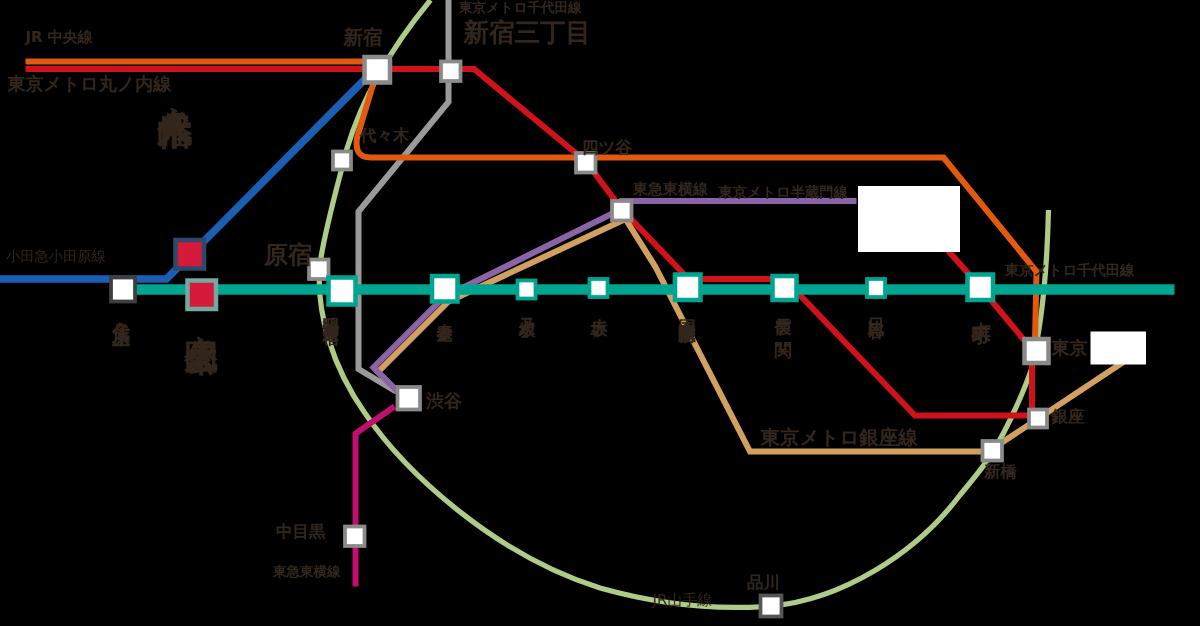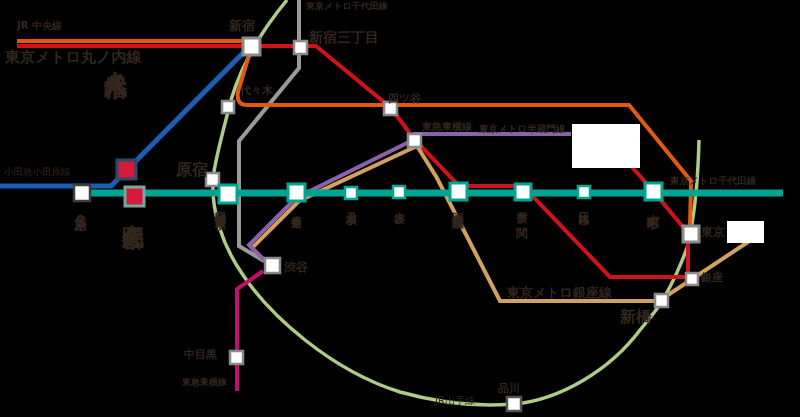--- a/index.html
+++ b/index.html
@@ -62,39 +62,39 @@
     <rect x="507" y="397" width="14" height="14" fill="#fff" stroke="#555555" stroke-width="2.5"></rect>
     <rect x="655" y="294" width="13" height="13" fill="#fff" stroke="#8a8a8a" stroke-width="2.5"></rect>
     <rect x="683" y="226" width="16" height="16" fill="#fff" stroke="#8a8a8a" stroke-width="3"></rect>
     <rect x="686" y="273" width="12" height="12" fill="#fff" stroke="#8a8a8a" stroke-width="2.5"></rect>
 
     <rect x="572" y="124" width="68" height="44" fill="#ffffff"></rect>
     <rect x="727" y="221" width="37" height="22" fill="#ffffff"></rect>
   </svg>
 
   <div class="lbl ln" style="left:17px;top:21px;font-size:10px;font-weight:bold">JR 中央線</div>
-  <div class="lbl ln" style="left:5px;top:50px;font-size:15px;font-weight:bold">東京メトロ丸ノ内線</div>
+  <div class="lbl ln" style="left:5px;top:50px;font-size:12px;font-weight:bold">東京メトロ丸ノ内線</div>
   <div class="lbl ln" style="left:306px;top:2px;font-size:9px;font-weight:bold">東京メトロ千代田線</div>
   <div class="lbl ln" style="left:4px;top:167px;font-size:9.5px;font-weight:normal">小田急小田原線</div>
   <div class="lbl ln" style="left:479px;top:124px;font-size:9.5px;font-weight:bold">東京メトロ半蔵門線</div>
   <div class="lbl ln" style="left:670px;top:176px;font-size:9.5px;font-weight:bold">東京メトロ千代田線</div>
   <div class="lbl ln" style="left:507px;top:286px;font-size:13px;font-weight:bold">東京メトロ銀座線</div>
   <div class="lbl ln" style="left:435px;top:396px;font-size:10px;font-weight:normal">JR山手線</div>
   <div class="lbl ln" style="left:182px;top:378px;font-size:9px;font-weight:bold">東急東横線</div>
 
   <div class="lbl st" style="left:229px;top:19px;font-size:13px">新宿</div>
-  <div class="lbl st" style="left:309px;top:30px;font-size:14px">新宿三丁目</div>
+  <div class="lbl st" style="left:309px;top:14px;font-size:17px">新宿三丁目</div>
   <div class="lbl st" style="left:240px;top:85px;font-size:11px">代々木</div>
   <div class="lbl st" style="left:388px;top:93px;font-size:11px">四ツ谷</div>
   <div class="lbl st" style="left:422px;top:122px;font-size:10px">東急東横線</div>
   <div class="lbl st" style="left:176px;top:162px;font-size:16px">原宿</div>
   <div class="lbl st" style="left:284px;top:261px;font-size:12px">渋谷</div>
   <div class="lbl st" style="left:701px;top:226px;font-size:12px">東京</div>
   <div class="lbl st" style="left:701px;top:272px;font-size:11px">銀座</div>
-  <div class="lbl st" style="left:620px;top:309px;font-size:16px">新橋</div>
+  <div class="lbl st" style="left:656px;top:309px;font-size:11px">新橋</div>
   <div class="lbl st" style="left:498px;top:383px;font-size:11px">品川</div>
   <div class="lbl st" style="left:184px;top:349px;font-size:11px">中目黒</div>
 
   <div class="lbl st v" style="left:74px;top:206px;font-size:12px">代々木上原</div>
   <div class="lbl st v" style="left:104px;top:57px;font-size:23px;letter-spacing:0">代々木八幡</div>
   <div class="lbl st v" style="left:122px;top:210px;font-size:22px;letter-spacing:0">代々木公園</div>
   <div class="lbl st v" style="left:214px;top:203px;font-size:11px">明治神宮前（原宿）</div>
   <div class="lbl st v" style="left:290px;top:206px;font-size:11px">表参道</div>
   <div class="lbl st v" style="left:345px;top:203px;font-size:11px">乃木坂</div>
   <div class="lbl st v" style="left:393px;top:203px;font-size:11px">赤坂</div>

